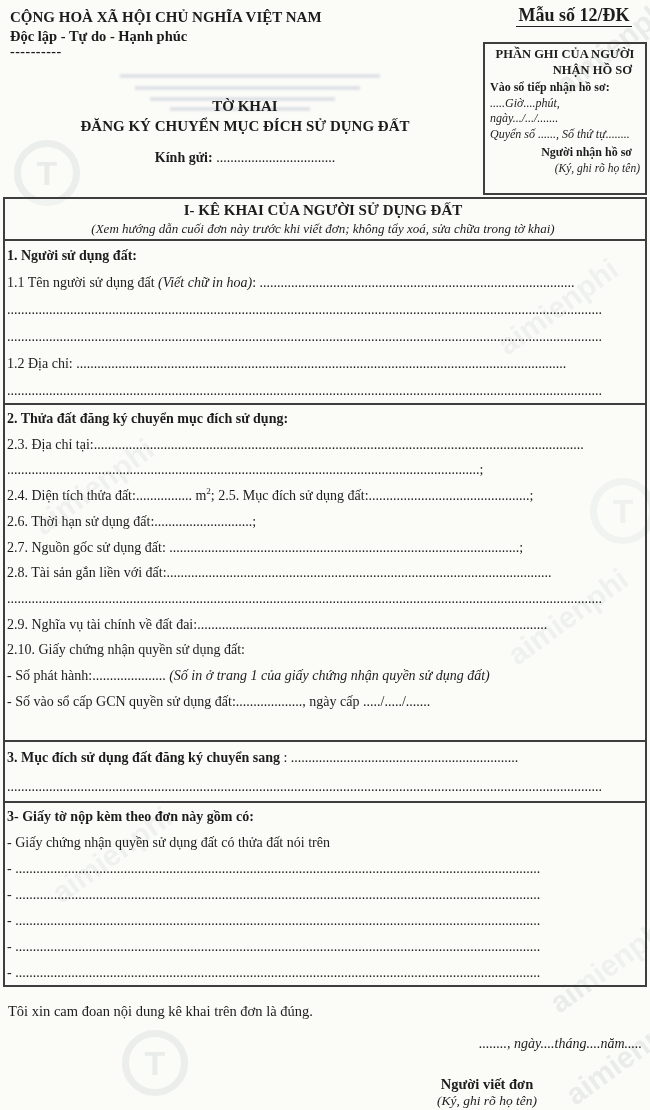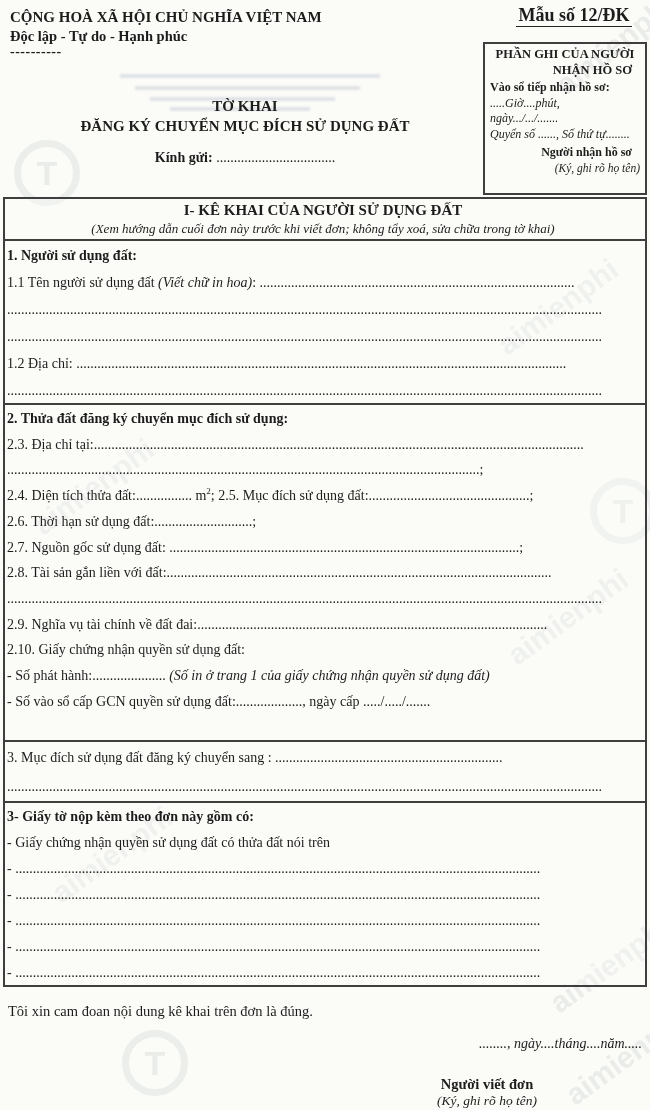--- a/index.html
+++ b/index.html
@@ -134,21 +134,21 @@
     <div class="ln"><span>2.7. Nguồn gốc sử dụng đất: </span><span>....................................................................................................</span><span>;</span></div>
     <div class="ln"><span>2.8. Tài sản gắn liền với đất:</span><span>..............................................................................................................</span></div>
     <div class="ln"><span>..........................................................................................................................................................................</span></div>
     <div class="ln"><span>2.9. Nghĩa vụ tài chính về đất đai:</span><span>....................................................................................................</span></div>
     <div class="ln"><span>2.10. Giấy chứng nhận quyền sử dụng đất:</span></div>
     <div class="ln"><span>- Số phát hành:</span><span>.....................</span><span> </span><span style="font-style: italic;">(Số in ở trang 1 của giấy chứng nhận quyền sử dụng đất)</span></div>
     <div class="ln"><span>- Số vào sổ cấp GCN quyền sử dụng đất:</span><span>...................</span><span>, ngày cấp ...../...../.......</span></div>
   </div>
 
   <div class="row row-s3">
-    <div class="ln"><span style="font-weight: normal;">3. Mục đích sử dụng đất đăng ký chuyển sang</span><span> : </span><span>.................................................................</span></div>
+    <div class="ln"><span style="font-weight: bold;">3. Mục đích sử dụng đất đăng ký chuyển sang</span><span> : </span><span>.................................................................</span></div>
     <div class="ln"><span>..........................................................................................................................................................................</span></div>
   </div>
 
   <div class="row row-s5">
     <div class="ln"><span style="font-weight: bold;">3- Giấy tờ nộp kèm theo đơn này gồm có:</span></div>
     <div class="ln"><span>- Giấy chứng nhận quyền sử dụng đất có thửa đất nói trên</span></div>
     <div class="ln"><span>- </span><span>......................................................................................................................................................</span></div>
     <div class="ln"><span>- </span><span>......................................................................................................................................................</span></div>
     <div class="ln"><span>- </span><span>......................................................................................................................................................</span></div>
     <div class="ln"><span>- </span><span>......................................................................................................................................................</span></div>

